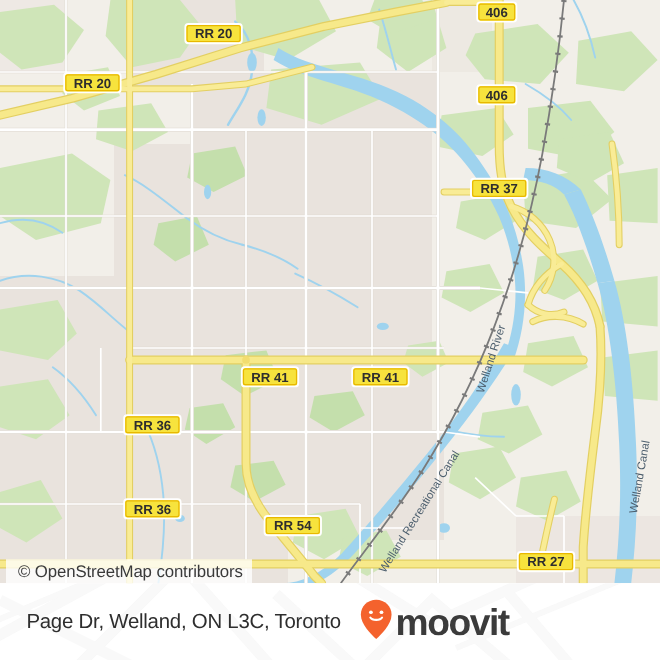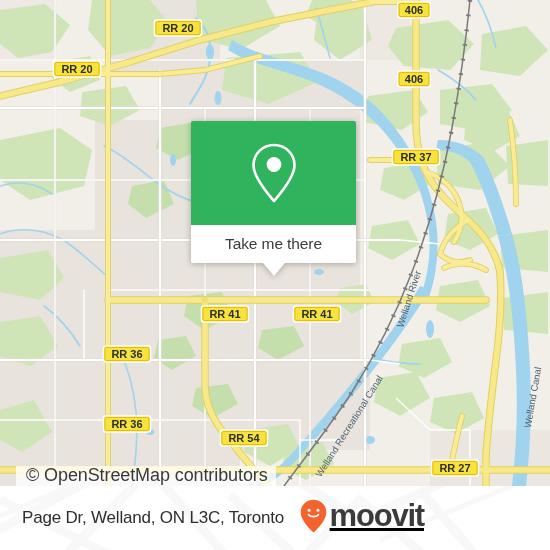--- a/index.html
+++ b/index.html
@@ -22,26 +22,26 @@
     left: 0; top: 0;
     width: 550px; height: 486px;
     overflow: hidden;
     background: #efebe6;
   }
   #map-svg { display: block; width: 550px; height: 486px; }
 
   
   #attribution {
     position: absolute;
-    left: 16px; top: 466px;
+    left: 5px; top: 466px;
     height: 20px;
     padding: 0 8px 0 10px;
-    display: flex; align-items: flex-end;
+    display: flex; align-items: center;
     background: rgba(255,255,255,0.78);
-    font-size: 18px;
+    font-size: 14px;
     color: #3a3a3a;
     letter-spacing: -0.1px;
     white-space: nowrap;
   }
 
   
   #callout {
     position: absolute;
     left: 191px; top: 121px;
     width: 165px;
@@ -94,24 +94,23 @@
     padding: 0 16px 0 22px;
   }
   #footer-title {
     font-size: 17px;
     color: #2e2e2e;
     letter-spacing: -0.2px;
     white-space: nowrap;
     flex: 1 1 auto;
   }
   #moovit-logo {
-    display: flex; align-items: flex-start;
+    display: flex; align-items: center;
     flex: 0 0 auto;
     gap: 1px;
-    text-decoration: underline;
   }
   #moovit-wordmark {
     font-size: 31px;
     font-weight: bold;
     color: #3b3b3b;
     letter-spacing: -1.2px;
     line-height: 1;
     margin-left: 2px;
     margin-top: 1px;
   }
@@ -418,32 +417,20 @@
             <rect x="432.9" y="461.4" width="44.2" height="13.2" rx="1.6" fill="none" stroke="#e8b800" stroke-width="1"></rect>
             <text class="shtxt" x="455" y="472" text-anchor="middle">RR 27</text>
           </g>
         </g>
     </svg>
 
     <div id="attribution">
       <span>© OpenStreetMap contributors</span>
     </div>
 
-    <div id="callout">
-      <div id="callout-green">
-        <span id="callout-pin">
-          <svg width="50" height="62" viewBox="0 0 50 62" xmlns="http://www.w3.org/2000/svg">
-            <path d="M25 3 C13.5 3 4.5 12 4.5 23.2 C4.5 35.5 19 52 25 59 C31 52 45.5 35.5 45.5 23.2 C45.5 12 36.5 3 25 3 Z" fill="none" stroke="#ffffff" stroke-width="2.6" stroke-linejoin="round"></path>
-            <circle cx="25" cy="22.5" r="7.4" fill="#ffffff"></circle>
-          </svg>
-        </span>
-      </div>
-      <div id="callout-label">Take me there</div>
-      <div id="callout-tail"></div>
-    </div>
   </div>
 
   <div id="footer">
     <svg id="footer-watermark" viewBox="0 0 550 550" xmlns="http://www.w3.org/2000/svg">
       <g stroke="#8a8a8a" fill="none" stroke-width="9">
         <path d="M-20,540 L200,420 L360,520 L560,430"></path>
         <path d="M60,560 L150,470 L230,560"></path>
         <path d="M300,560 L360,500 L430,560"></path>
         <path d="M0,500 L120,560"></path>
         <path d="M420,490 L480,560"></path>

